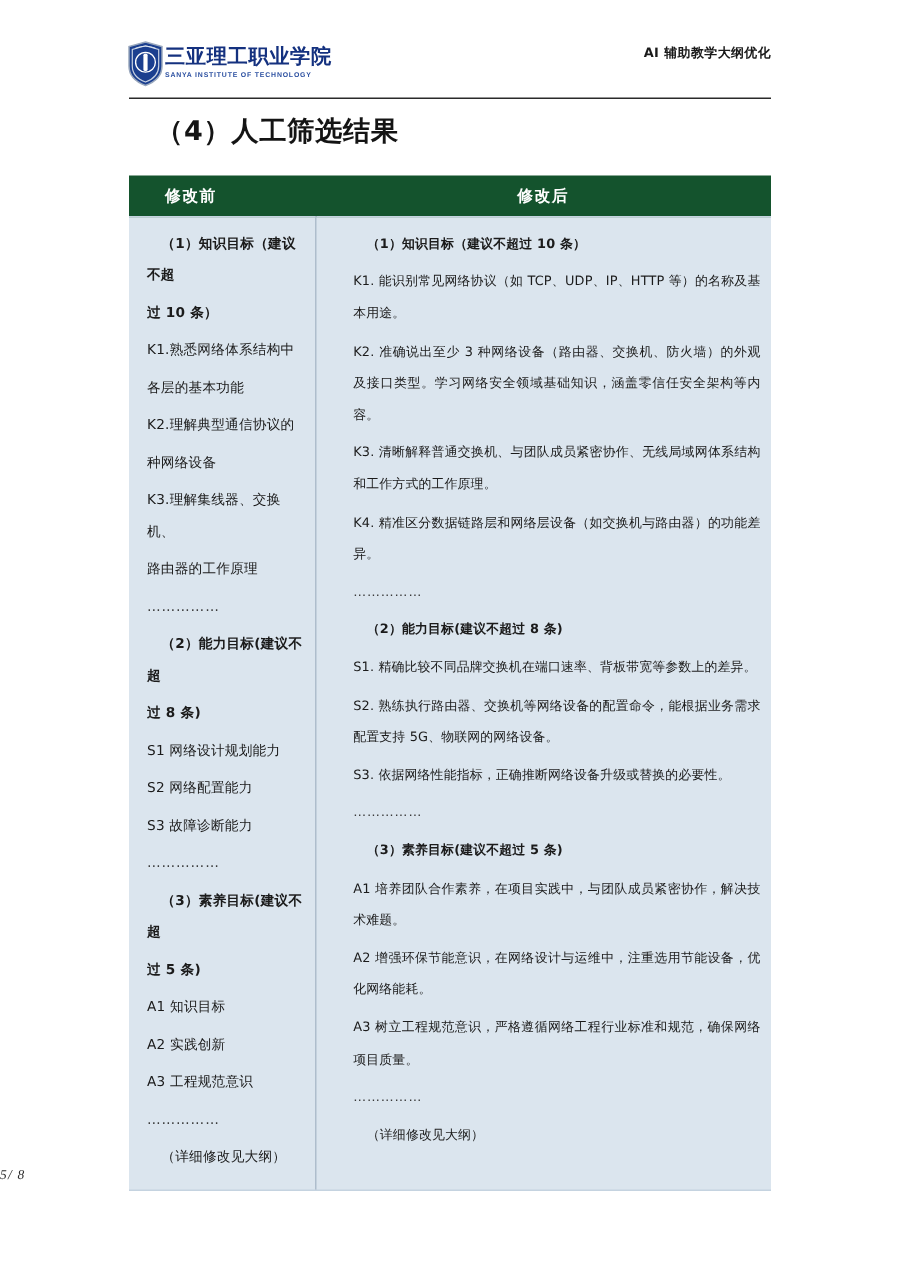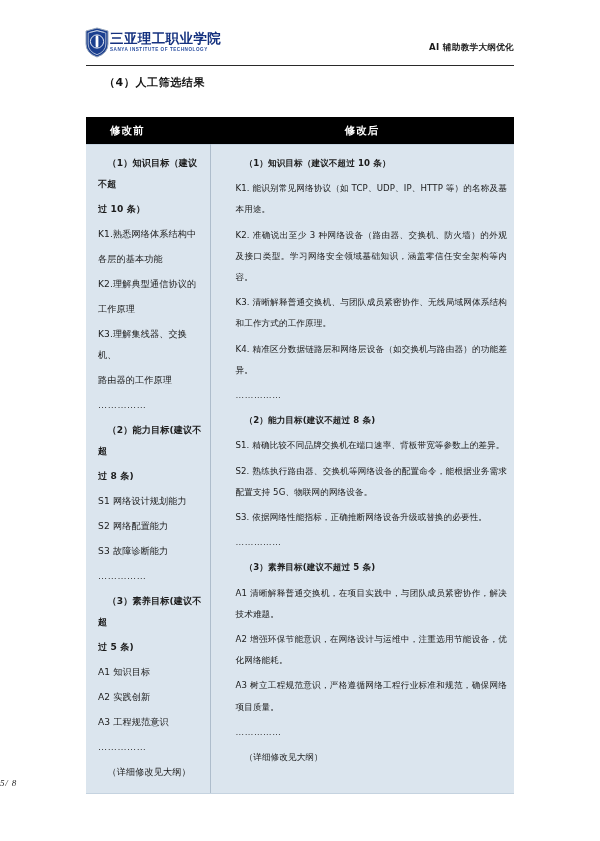--- a/index.html
+++ b/index.html
@@ -63,21 +63,21 @@
     font-size: 4.6px;
     font-weight: bold;
     color: #2b4fa0;
     letter-spacing: 0.55px;
     margin-top: 2.5px;
     white-space: nowrap;
   }
   .header-right {
     position: absolute;
     right: 86px;
-    top: 42px;
+    top: 30px;
     font-family: "DejaVu Sans", sans-serif;
     font-size: 8.6px;
     font-weight: bold;
     color: #1a1a1a;
     letter-spacing: 0.3px;
     white-space: nowrap;
   }
   .header-rule {
     position: absolute;
     left: 86px;
@@ -86,41 +86,41 @@
     height: 1px;
     background: #2a2a2a;
   }
 
   
   .section-heading {
     position: absolute;
     left: 104px;
     top: 75px;
     font-family: "DejaVu Sans", sans-serif;
-    font-size: 11px;
+    font-size: 18px;
     font-weight: bold;
     color: #141414;
     letter-spacing: 0.6px;
     white-space: nowrap;
   }
 
   
   .cmp-table {
     position: absolute;
     left: 86px;
     top: 117px;
     width: 428px;
     border-collapse: collapse;
     table-layout: fixed;
   }
   .cmp-table col.c-left  { width: 124px; }
   .cmp-table col.c-right { width: 304px; }
 
   .cmp-table thead th {
-    background: #000000;
+    background: #14532d;
     color: #ffffff;
     height: 27px;
     font-family: "DejaVu Sans", sans-serif;
     font-size: 10.5px;
     font-weight: bold;
     letter-spacing: 1px;
     padding: 0;
     border: none;
     vertical-align: middle;
     text-align: center;
@@ -225,21 +225,21 @@
       </tr>
     </thead>
     <tbody>
       <tr>
         <td class="cell-left">
           <p class="line bold indent">（1）知识目标（建议不超</p>
           <p class="line bold">过 10 条）</p>
           <p class="line">K1.熟悉网络体系结构中</p>
           <p class="line">各层的基本功能</p>
           <p class="line">K2.理解典型通信协议的</p>
-          <p class="line">工作原理</p>
+          <p class="line">种网络设备</p>
           <p class="line">K3.理解集线器、交换机、</p>
           <p class="line">路由器的工作原理</p>
           <p class="line dots">……………</p>
           <p class="line bold indent">（2）能力目标(建议不超</p>
           <p class="line bold">过 8 条)</p>
           <p class="line">S1 网络设计规划能力</p>
           <p class="line">S2 网络配置能力</p>
           <p class="line">S3 故障诊断能力</p>
           <p class="line dots">……………</p>
           <p class="line bold indent">（3）素养目标(建议不超</p>
@@ -257,21 +257,21 @@
           <p class="line">K2. 准确说出至少 3 种网络设备（路由器、交换机、防火墙）的外观及接口类型。学习网络安全领域基础知识，涵盖零信任安全架构等内容。</p>
           <p class="line">K3. 清晰解释普通交换机、与团队成员紧密协作、无线局域网体系结构和工作方式的工作原理。</p>
           <p class="line">K4. 精准区分数据链路层和网络层设备（如交换机与路由器）的功能差异。</p>
           <p class="line dots">……………</p>
           <p class="line bold indent">（2）能力目标(建议不超过 8 条)</p>
           <p class="line">S1. 精确比较不同品牌交换机在端口速率、背板带宽等参数上的差异。</p>
           <p class="line">S2. 熟练执行路由器、交换机等网络设备的配置命令，能根据业务需求配置支持 5G、物联网的网络设备。</p>
           <p class="line">S3. 依据网络性能指标，正确推断网络设备升级或替换的必要性。</p>
           <p class="line dots">……………</p>
           <p class="line bold indent">（3）素养目标(建议不超过 5 条)</p>
-          <p class="line">A1 清晰解释普通交换机，在项目实践中，与团队成员紧密协作，解决技术难题。</p>
+          <p class="line">A1 培养团队合作素养，在项目实践中，与团队成员紧密协作，解决技术难题。</p>
           <p class="line">A2 增强环保节能意识，在网络设计与运维中，注重选用节能设备，优化网络能耗。</p>
           <p class="line">A3 树立工程规范意识，严格遵循网络工程行业标准和规范，确保网络项目质量。</p>
           <p class="line dots">……………</p>
           <p class="line indent">（详细修改见大纲）</p>
         </td>
       </tr>
     </tbody>
   </table>
 
   <div class="page-footer">5/ 8</div>

